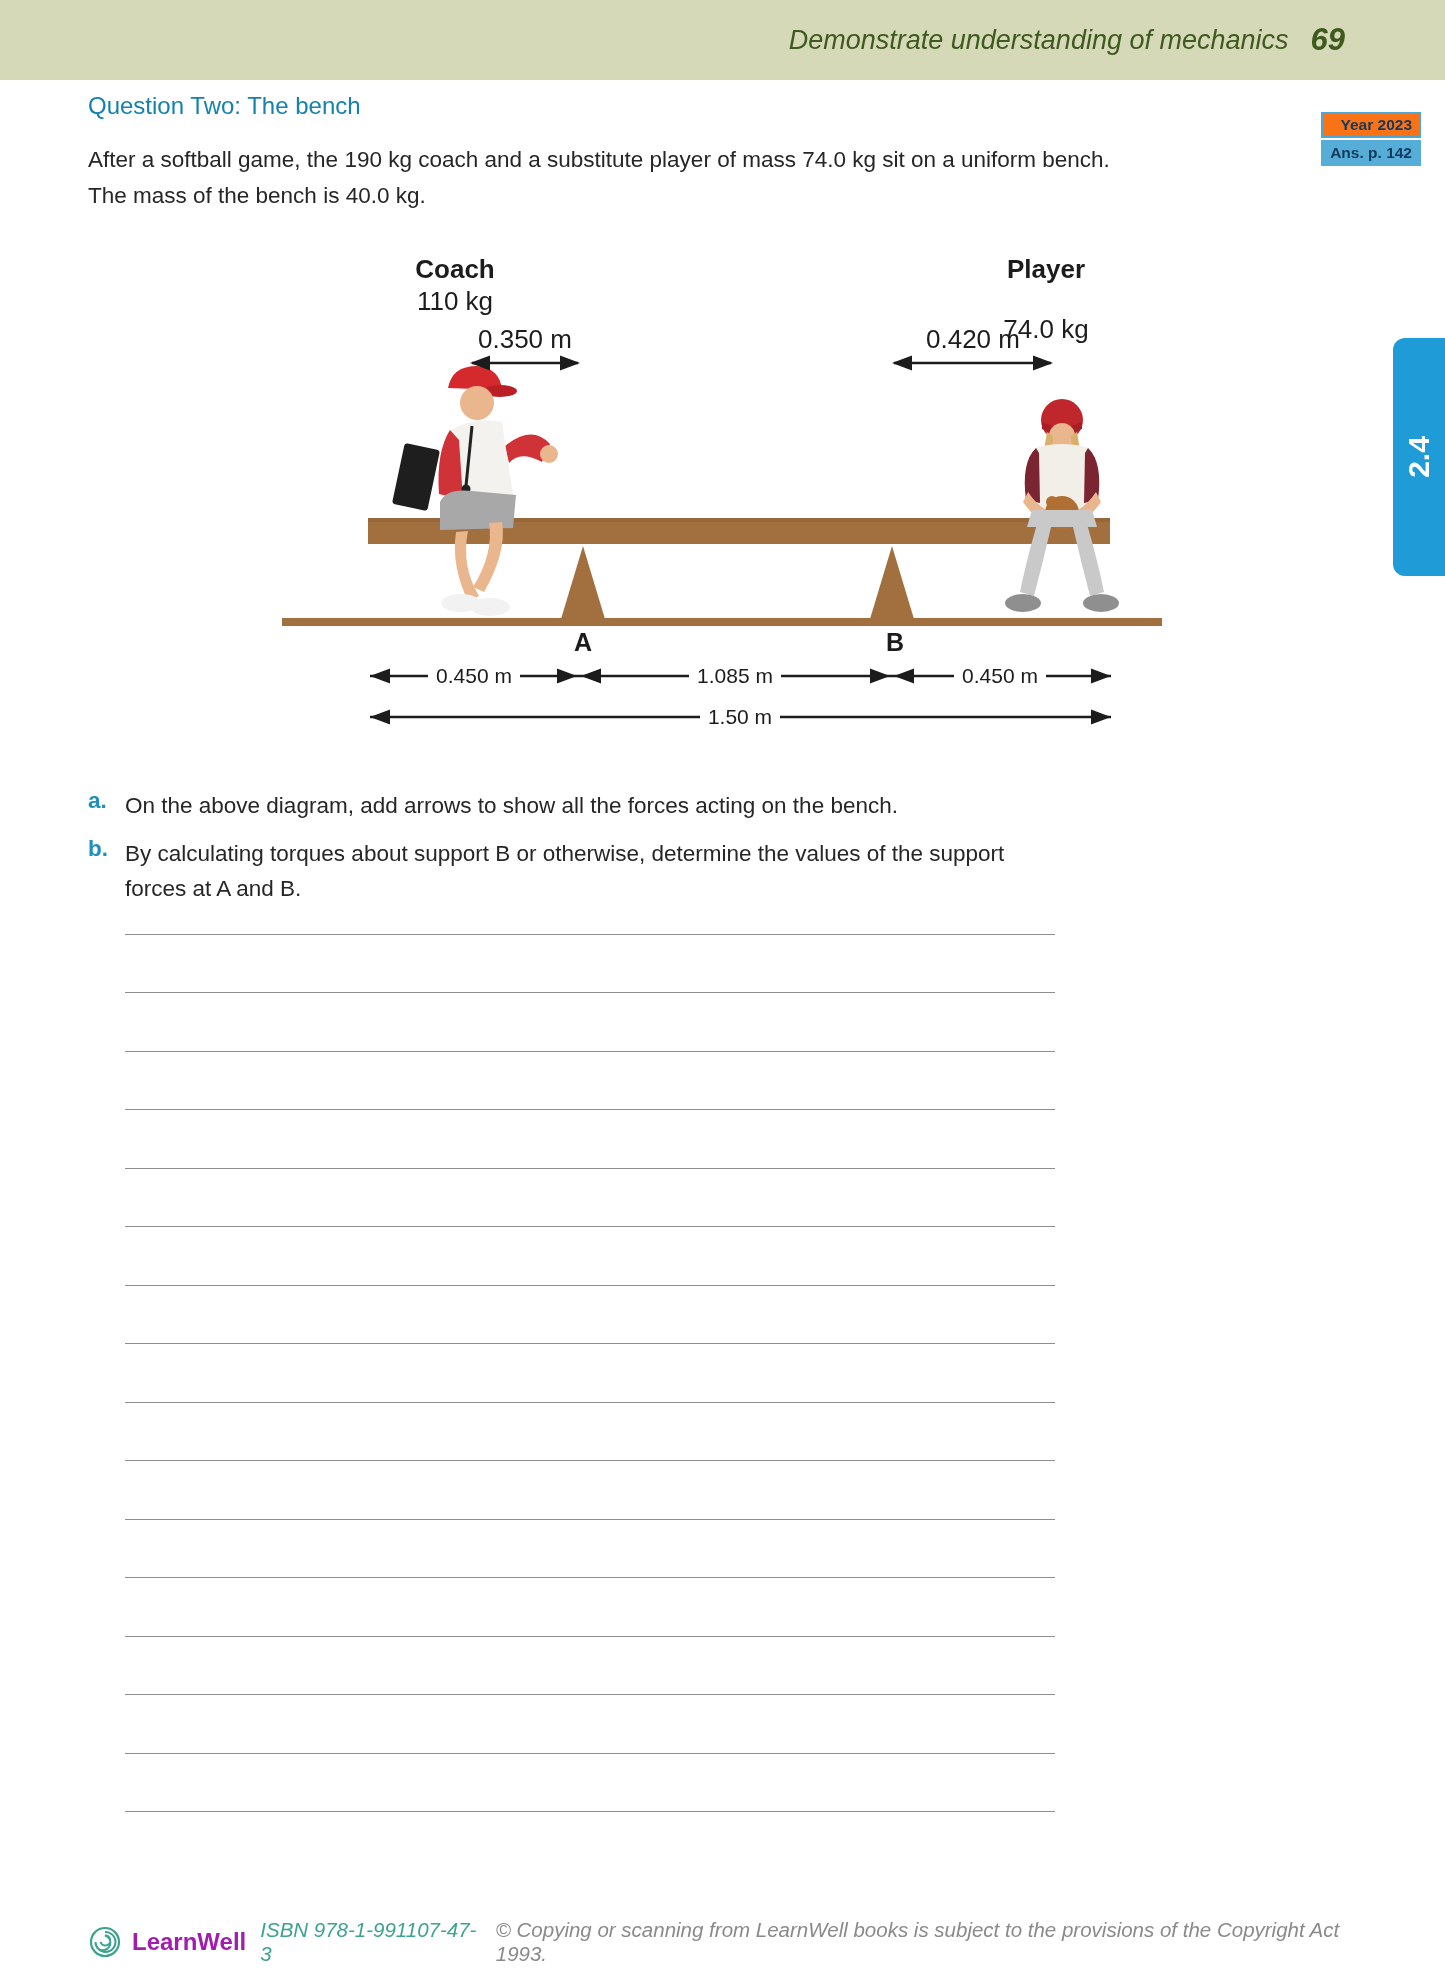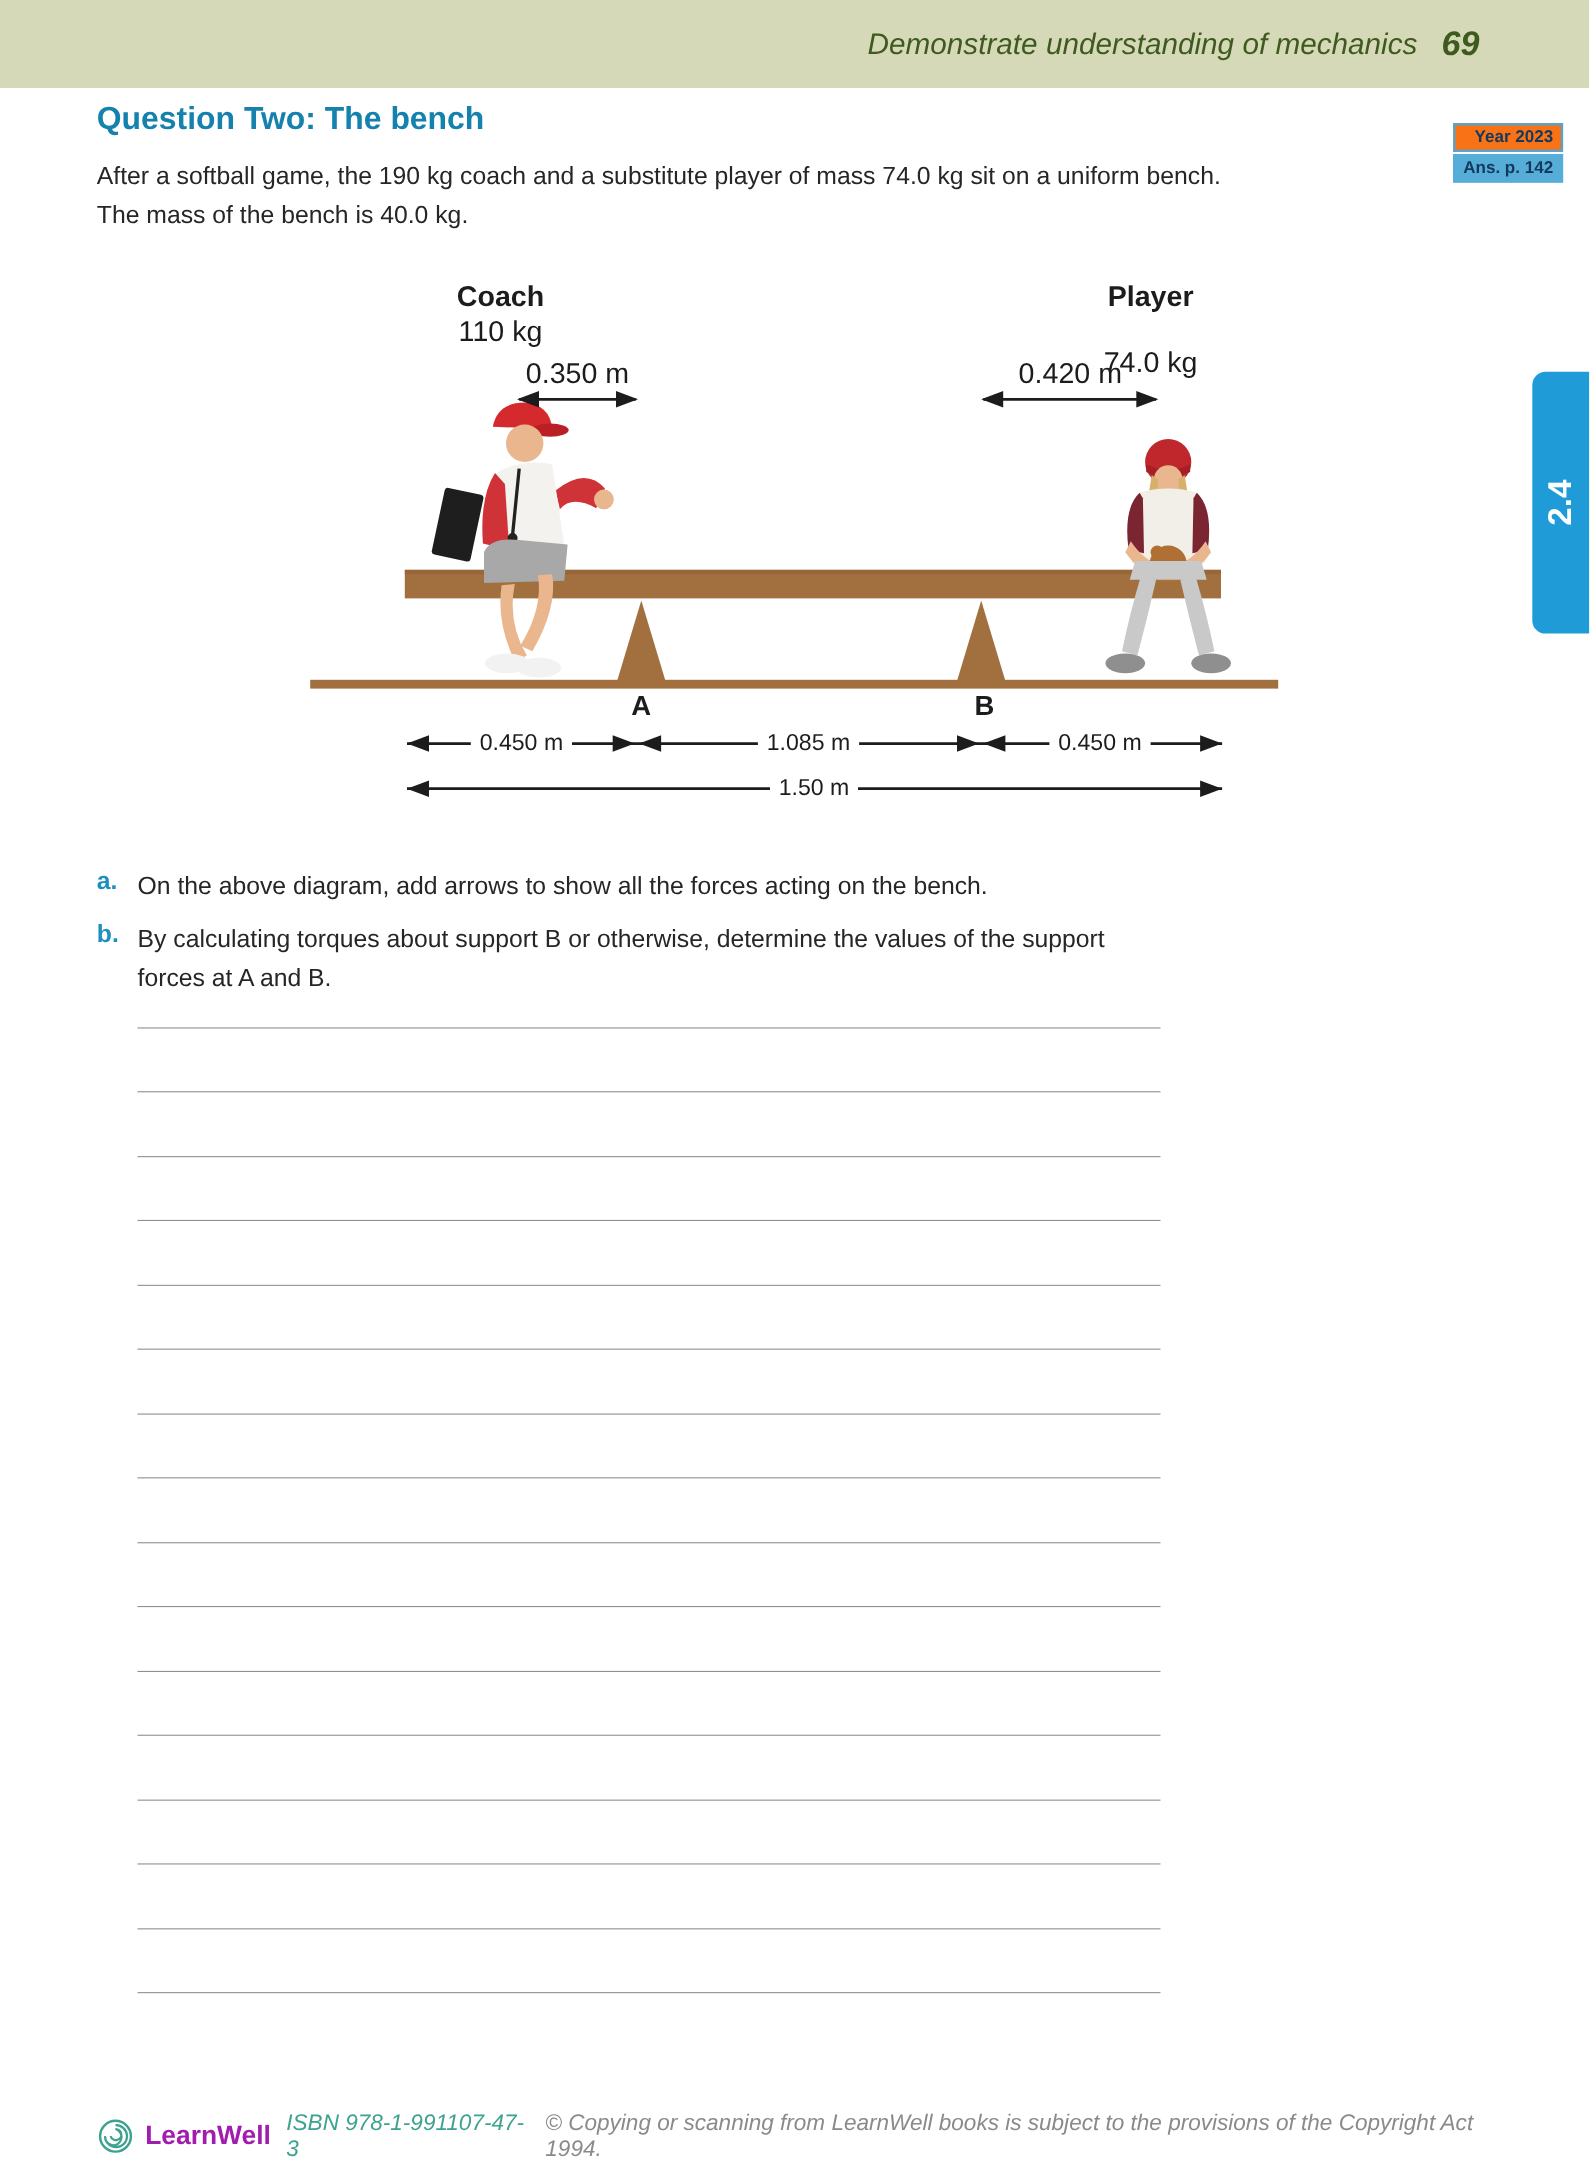--- a/index.html
+++ b/index.html
@@ -6,21 +6,21 @@
   .page{position:relative;width:1445px;height:1980px;background:#ffffff;overflow:hidden;
         font-family:"Liberation Sans", sans-serif;color:#242424;}
 
   
   .header-band{position:absolute;top:0;left:0;width:1445px;height:80px;background:#d6d9b8;
                display:flex;align-items:center;justify-content:flex-end;padding-right:100px;box-sizing:border-box;}
   .header-title{font-style:italic;font-size:27px;color:#3e5a1e;}
   .header-page{font-style:italic;font-weight:bold;font-size:31px;color:#3e5a1e;margin-left:22px;}
 
   
-  .q-title{position:absolute;left:88px;top:92px;font-size:29px;font-weight:bold;color:#1581ad;}
+  .q-title{position:absolute;left:88px;top:92px;font-size:24px;font-weight:normal;color:#1581ad;}
   .badges{position:absolute;right:24px;top:112px;text-align:right;}
   .badge{display:block;font-size:15.5px;font-weight:bold;color:#14395f;padding:2px 7px;margin-bottom:2px;}
   .badge-year{background:#f97316;border:2px solid #4aa7d8;}
   .badge-ans{background:#56aed8;border:2px solid #56aed8;}
 
   .intro{position:absolute;left:88px;top:142px;width:1270px;font-size:22.5px;line-height:36px;color:#262626;}
 
   
   .diagram{position:absolute;top:250px;left:0;width:1445px;height:500px;}
   .diagram svg{position:absolute;top:0;left:0;}
@@ -196,16 +196,16 @@
     <span class="side-tab-text">2.4</span>
   </div>
 
   <div class="footer">
     <svg class="footer-logo" viewBox="0 0 34 34">
       <circle cx="17" cy="17" r="14" fill="none" stroke="#3da290" stroke-width="2.2"></circle>
       <path d="M17 7 A10 10 0 1 1 7.5 17 A7.5 7.5 0 1 0 17 10.5 A5 5 0 1 1 12.5 17" fill="none" stroke="#3da290" stroke-width="2"></path>
     </svg>
     <span class="footer-brand">LearnWell</span>
     <span class="footer-isbn">ISBN 978-1-991107-47-3</span>
-    <span class="footer-copy">© Copying or scanning from LearnWell books is subject to the provisions of the Copyright Act 1994.</span>
+    <span class="footer-copy">© Copying or scanning from LearnWell books is subject to the provisions of the Copyright Act 1993.</span>
   </div>
 
 </div>
 
 </body></html>

